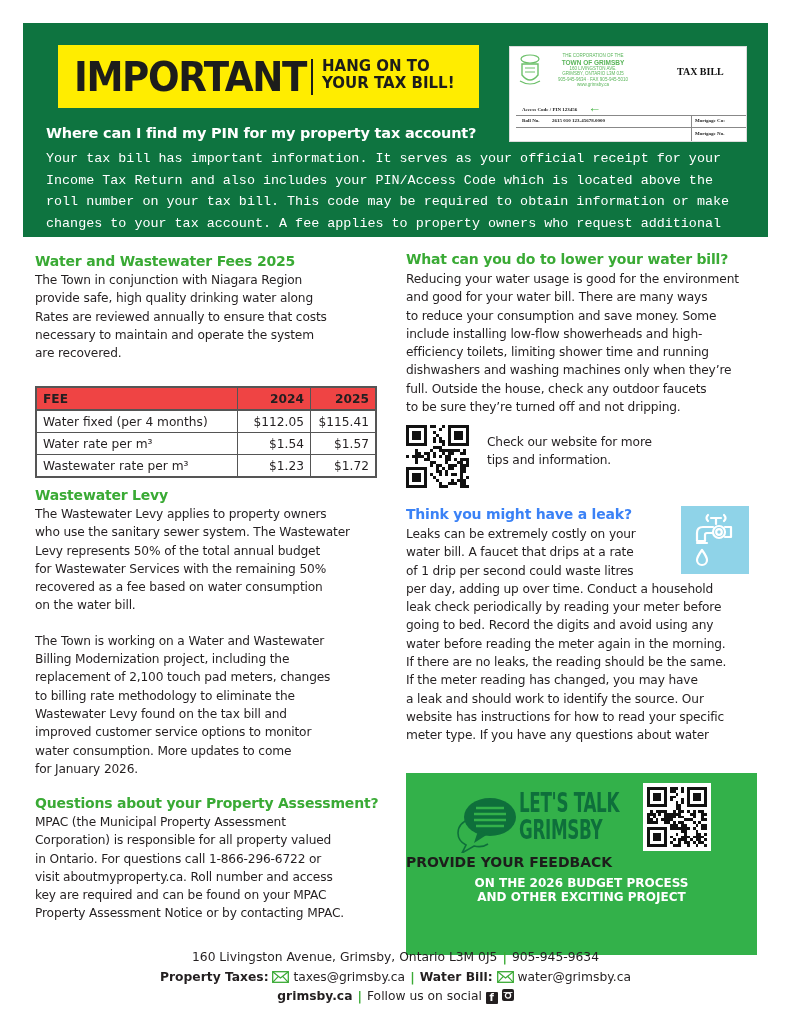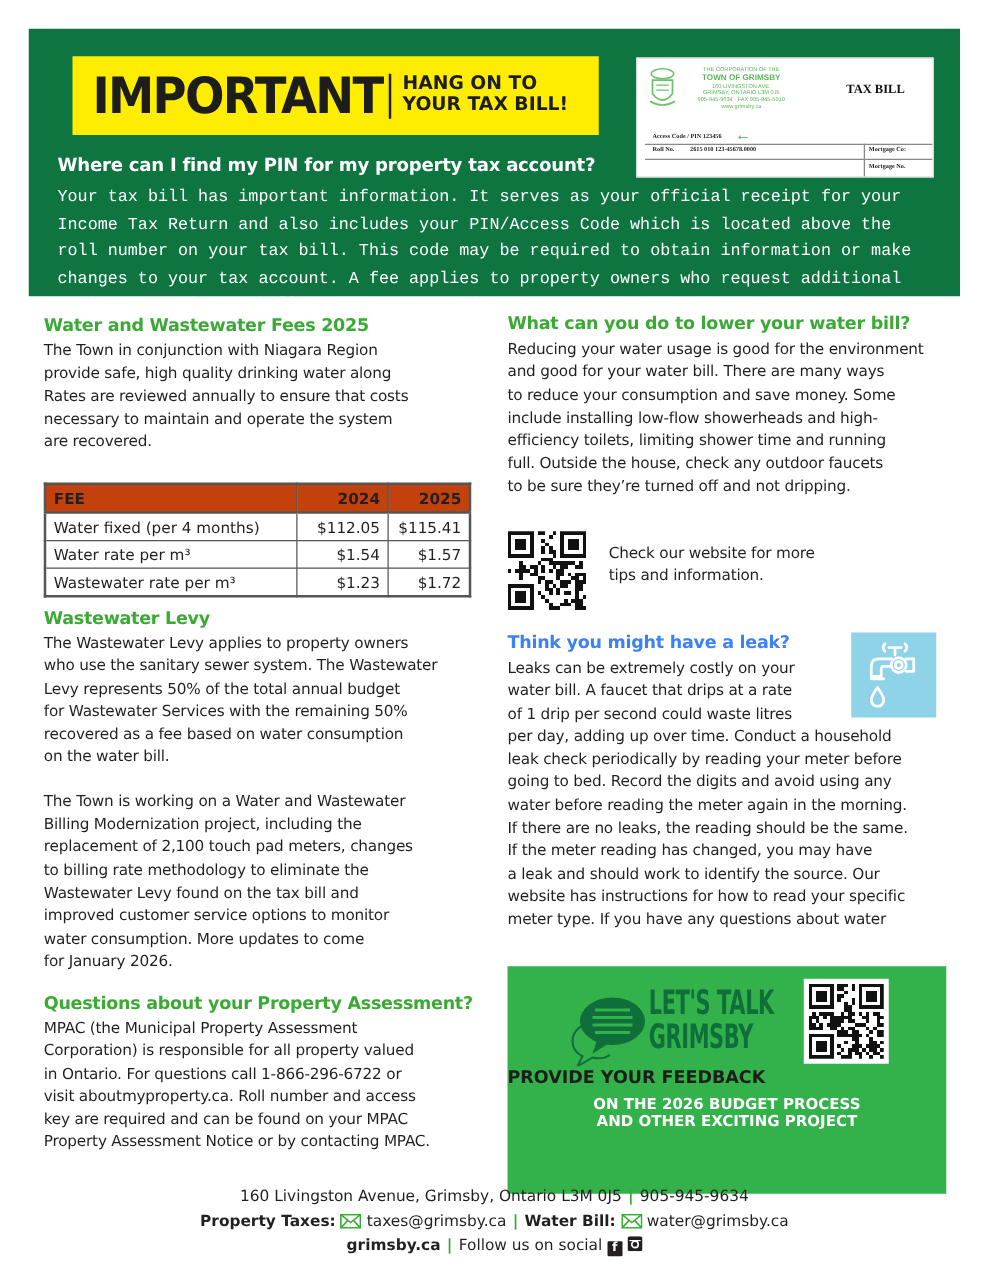--- a/index.html
+++ b/index.html
@@ -33,21 +33,21 @@
   #pin-q { left:46px; top:125px; font-family:"DejaVu Sans", sans-serif; font-weight:bold; font-size:14.5px; color:#ffffff; letter-spacing:-0.2px; }
   #pin-body { left:46px; top:148px; width:700px; font-family:Liberation Mono, monospace; font-size:13.4px; line-height:21.5px; color:#ffffff; }
 
   .h2 { font-family:"DejaVu Sans", sans-serif; font-weight:bold; font-size:14px; color:#3aaa35; letter-spacing:-0.2px; white-space:nowrap; }
   .h2.blue { color:#3b82f6; }
   .p { font-family:"DejaVu Sans", sans-serif; font-size:12.2px; line-height:18.3px; color:#231f20; letter-spacing:-0.15px; }
 
   
   #fee-table { left:35px; top:386px; width:342px; border-collapse:collapse; border:2px solid #555; font-family:"DejaVu Sans", sans-serif; font-size:12.2px; }
   #fee-table td, #fee-table th { border:1px solid #555; padding:0 6px; height:21px; }
-  #fee-table th { background:#c2410c; font-weight:bold; text-align:left; }
+  #fee-table th { background:#ef4444; font-weight:bold; text-align:left; }
   #fee-table th.num, #fee-table td.num { text-align:right; }
   #fee-table tr:first-child th { border-bottom:2px solid #555; }
 
   .qr { background:#fff; }
   #qr1 { left:406px; top:425px; width:63px; height:63px; }
   #qr2 { left:647px; top:787px; width:60px; height:60px; }
 
   #faucet-box { left:681px; top:506px; width:68px; height:68px; background:#8fd3e8; }
 
   #promo { left:406px; top:773px; width:351px; height:182px; background:#33b14a; }
@@ -169,20 +169,21 @@
   <div>Property Assessment Notice or by contacting MPAC.</div>
 </div>
 
 <div class="abs h2" style="left:406px; top:251px;">What can you do to lower your water bill?</div>
 <div class="abs p" style="left:406px; top:270px;">
   <div>Reducing your water usage is good for the environment</div>
   <div>and good for your water bill. There are many ways</div>
   <div>to reduce your consumption and save money. Some</div>
   <div>include installing low-flow showerheads and high-</div>
   <div>efficiency toilets, limiting shower time and running</div>
+  <div>dishwashers and washing machines only when they’re</div>
   <div>full. Outside the house, check any outdoor faucets</div>
   <div>to be sure they’re turned off and not dripping.</div>
 </div>
 
 <svg id="qr1" class="abs qr" viewBox="0 0 21 21" shape-rendering="crispEdges">
     <rect x="8" y="0" width="1" height="1" fill="#111"></rect>
     <rect x="9" y="0" width="1" height="1" fill="#111"></rect>
     <rect x="12" y="0" width="1" height="1" fill="#111"></rect>
     <rect x="11" y="1" width="1" height="1" fill="#111"></rect>
     <rect x="9" y="2" width="1" height="1" fill="#111"></rect>

